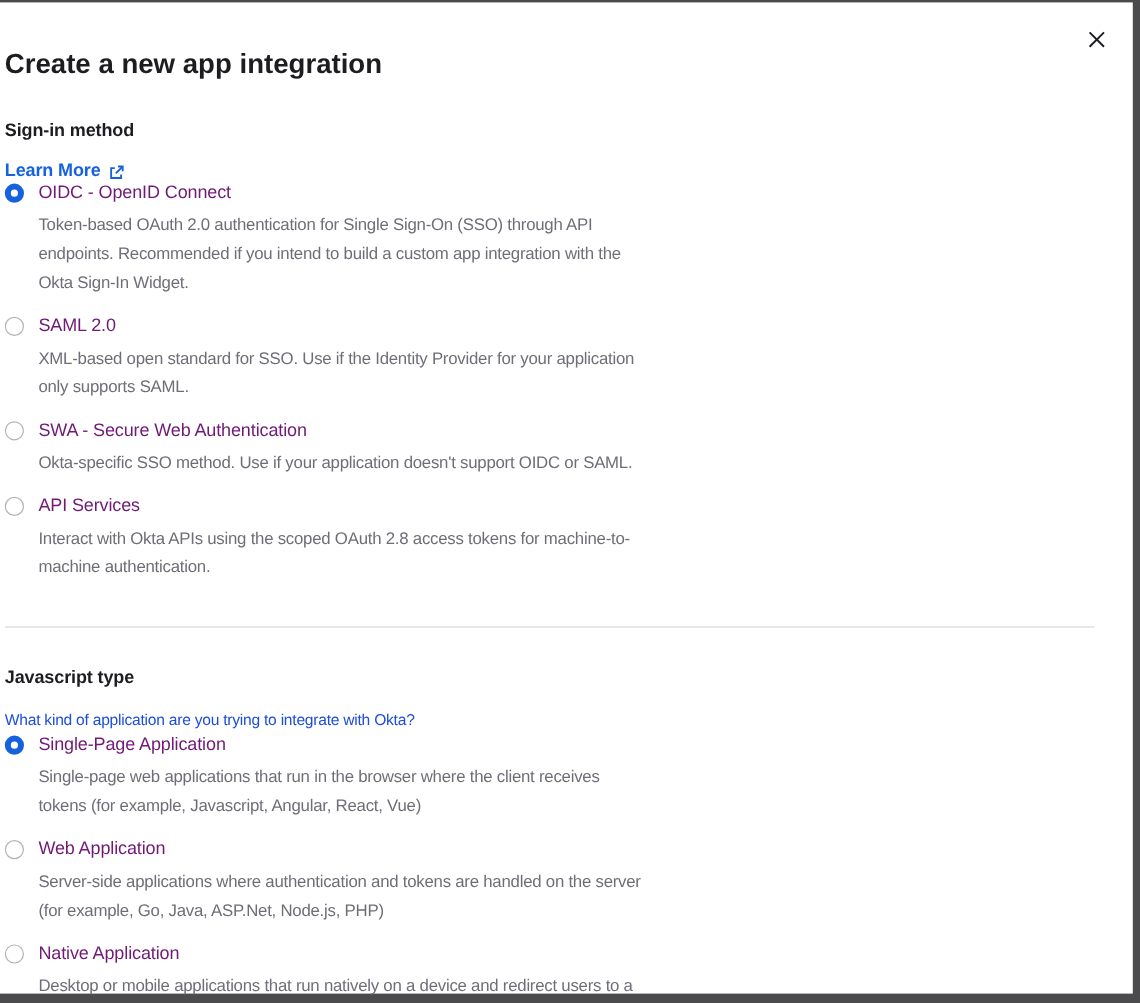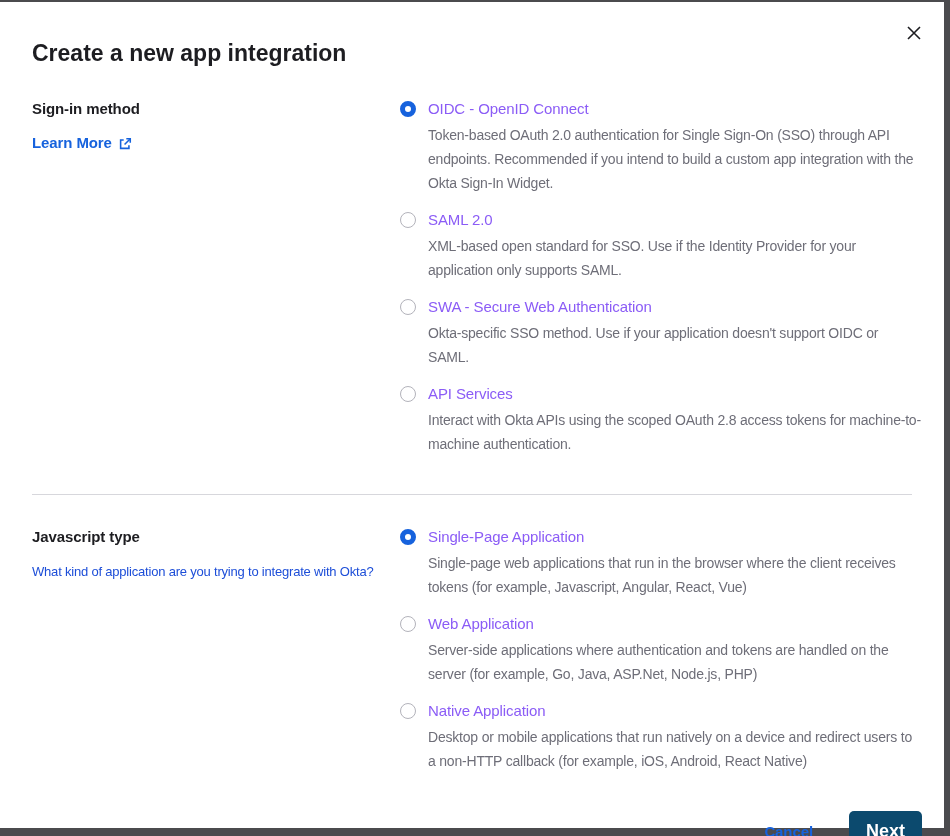--- a/index.html
+++ b/index.html
@@ -9,50 +9,50 @@
     background:#4b4b4e;
     font-family:"Liberation Sans", sans-serif;
     position:relative;
     overflow:hidden;
     letter-spacing:-0.1px;
   }
   .modal {
     position:absolute; top:2px; left:0;
     width:944px; height:826px;
     background:#ffffff;
-    padding:38px 22px 0 32px;
+    padding:38px 22px 0 4px;
   }
   .close-btn {
     position:absolute; top:22px; right:20px;
     width:20px; height:20px;
     display:flex; align-items:center; justify-content:center;
     cursor:pointer; color:#1d1d21; background:none; border:none; padding:0;
   }
   .title {
     margin:0; font-size:23px; font-weight:700; color:#1d1d21; letter-spacing:0;
   }
-  .section { display:flex; margin-top:33px; }
+  .section { display:flex; margin-top:33px;flex-direction:column; }
   .left-col { width:368px; flex:none; padding-right:20px; }
   .right-col { flex:1; }
   .field-label { font-size:15px; font-weight:700; color:#1d1d21; line-height:18px; }
   .learn-more {
     margin-top:16px; display:inline-flex; align-items:flex-end; gap:6px;
     color:#1662dd; font-weight:700; font-size:15px; cursor:pointer; text-decoration:none;
   }
   .learn-more svg { display:block; }
   .para { margin:14px 0 0 0; font-size:13px; line-height:24px; color:#1d4ed8; letter-spacing:-0.2px; }
   .para + .para { margin-top:25px; }
   .option { display:flex; margin-bottom:16px; }
   .radio {
     flex:none; width:16px; height:16px; border-radius:50%;
     border:1px solid #b3b3bb; background:#fff; margin-top:1px; cursor:pointer;
   }
   .radio.selected { border:5px solid #1662dd; }
   .option-text { margin-left:12px; }
-  .option-label { font-size:15px; color:#8b5cf6; line-height:18px; cursor:pointer; }
+  .option-label { font-size:15px; color:#701a75; line-height:18px; cursor:pointer; }
   .option-desc {
     margin-top:5px; font-size:14px; letter-spacing:-0.2px;
     line-height:24px; color:#6e6e78; max-width:506px;
   }
   .divider { border:none; border-top:1px solid #d7d7dc; margin:22px 10px 33px 0; }
   .footer {
     display:flex; justify-content:flex-end; align-items:center;
     gap:36px; margin-top:22px;
   }
   .cancel-link { color:#1662dd; font-weight:700; font-size:15px; cursor:pointer; text-decoration:none; }

